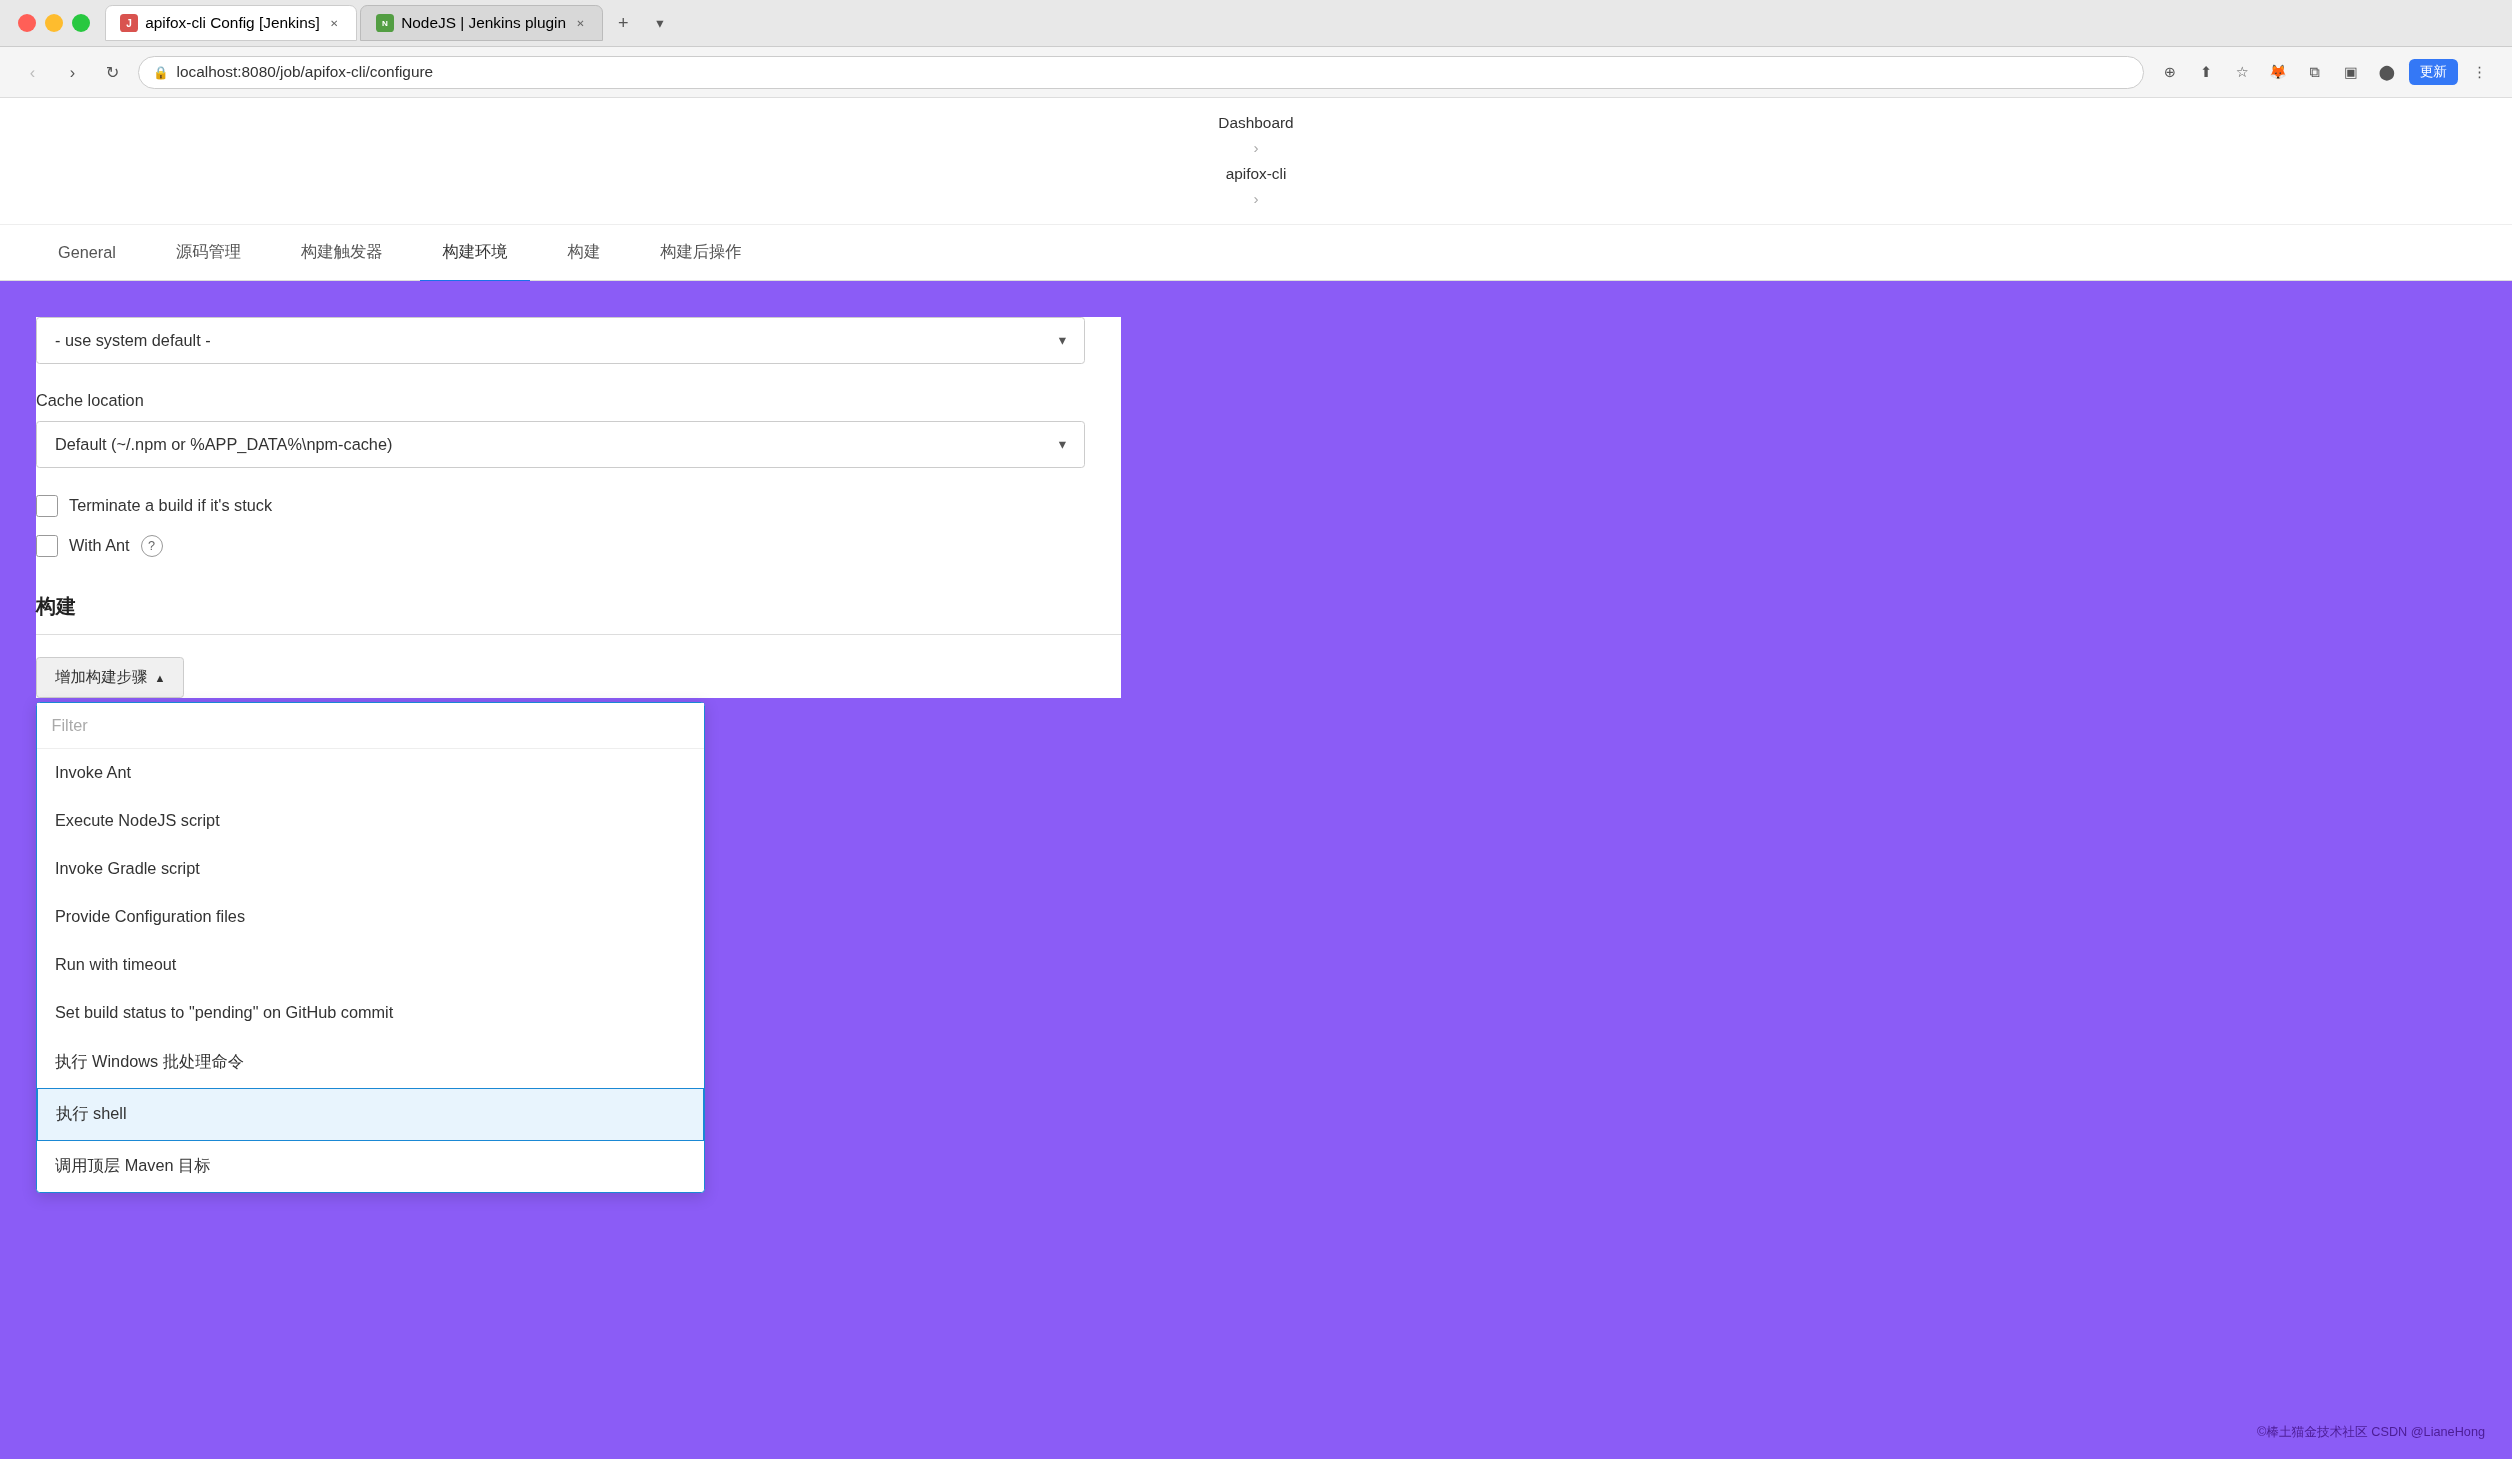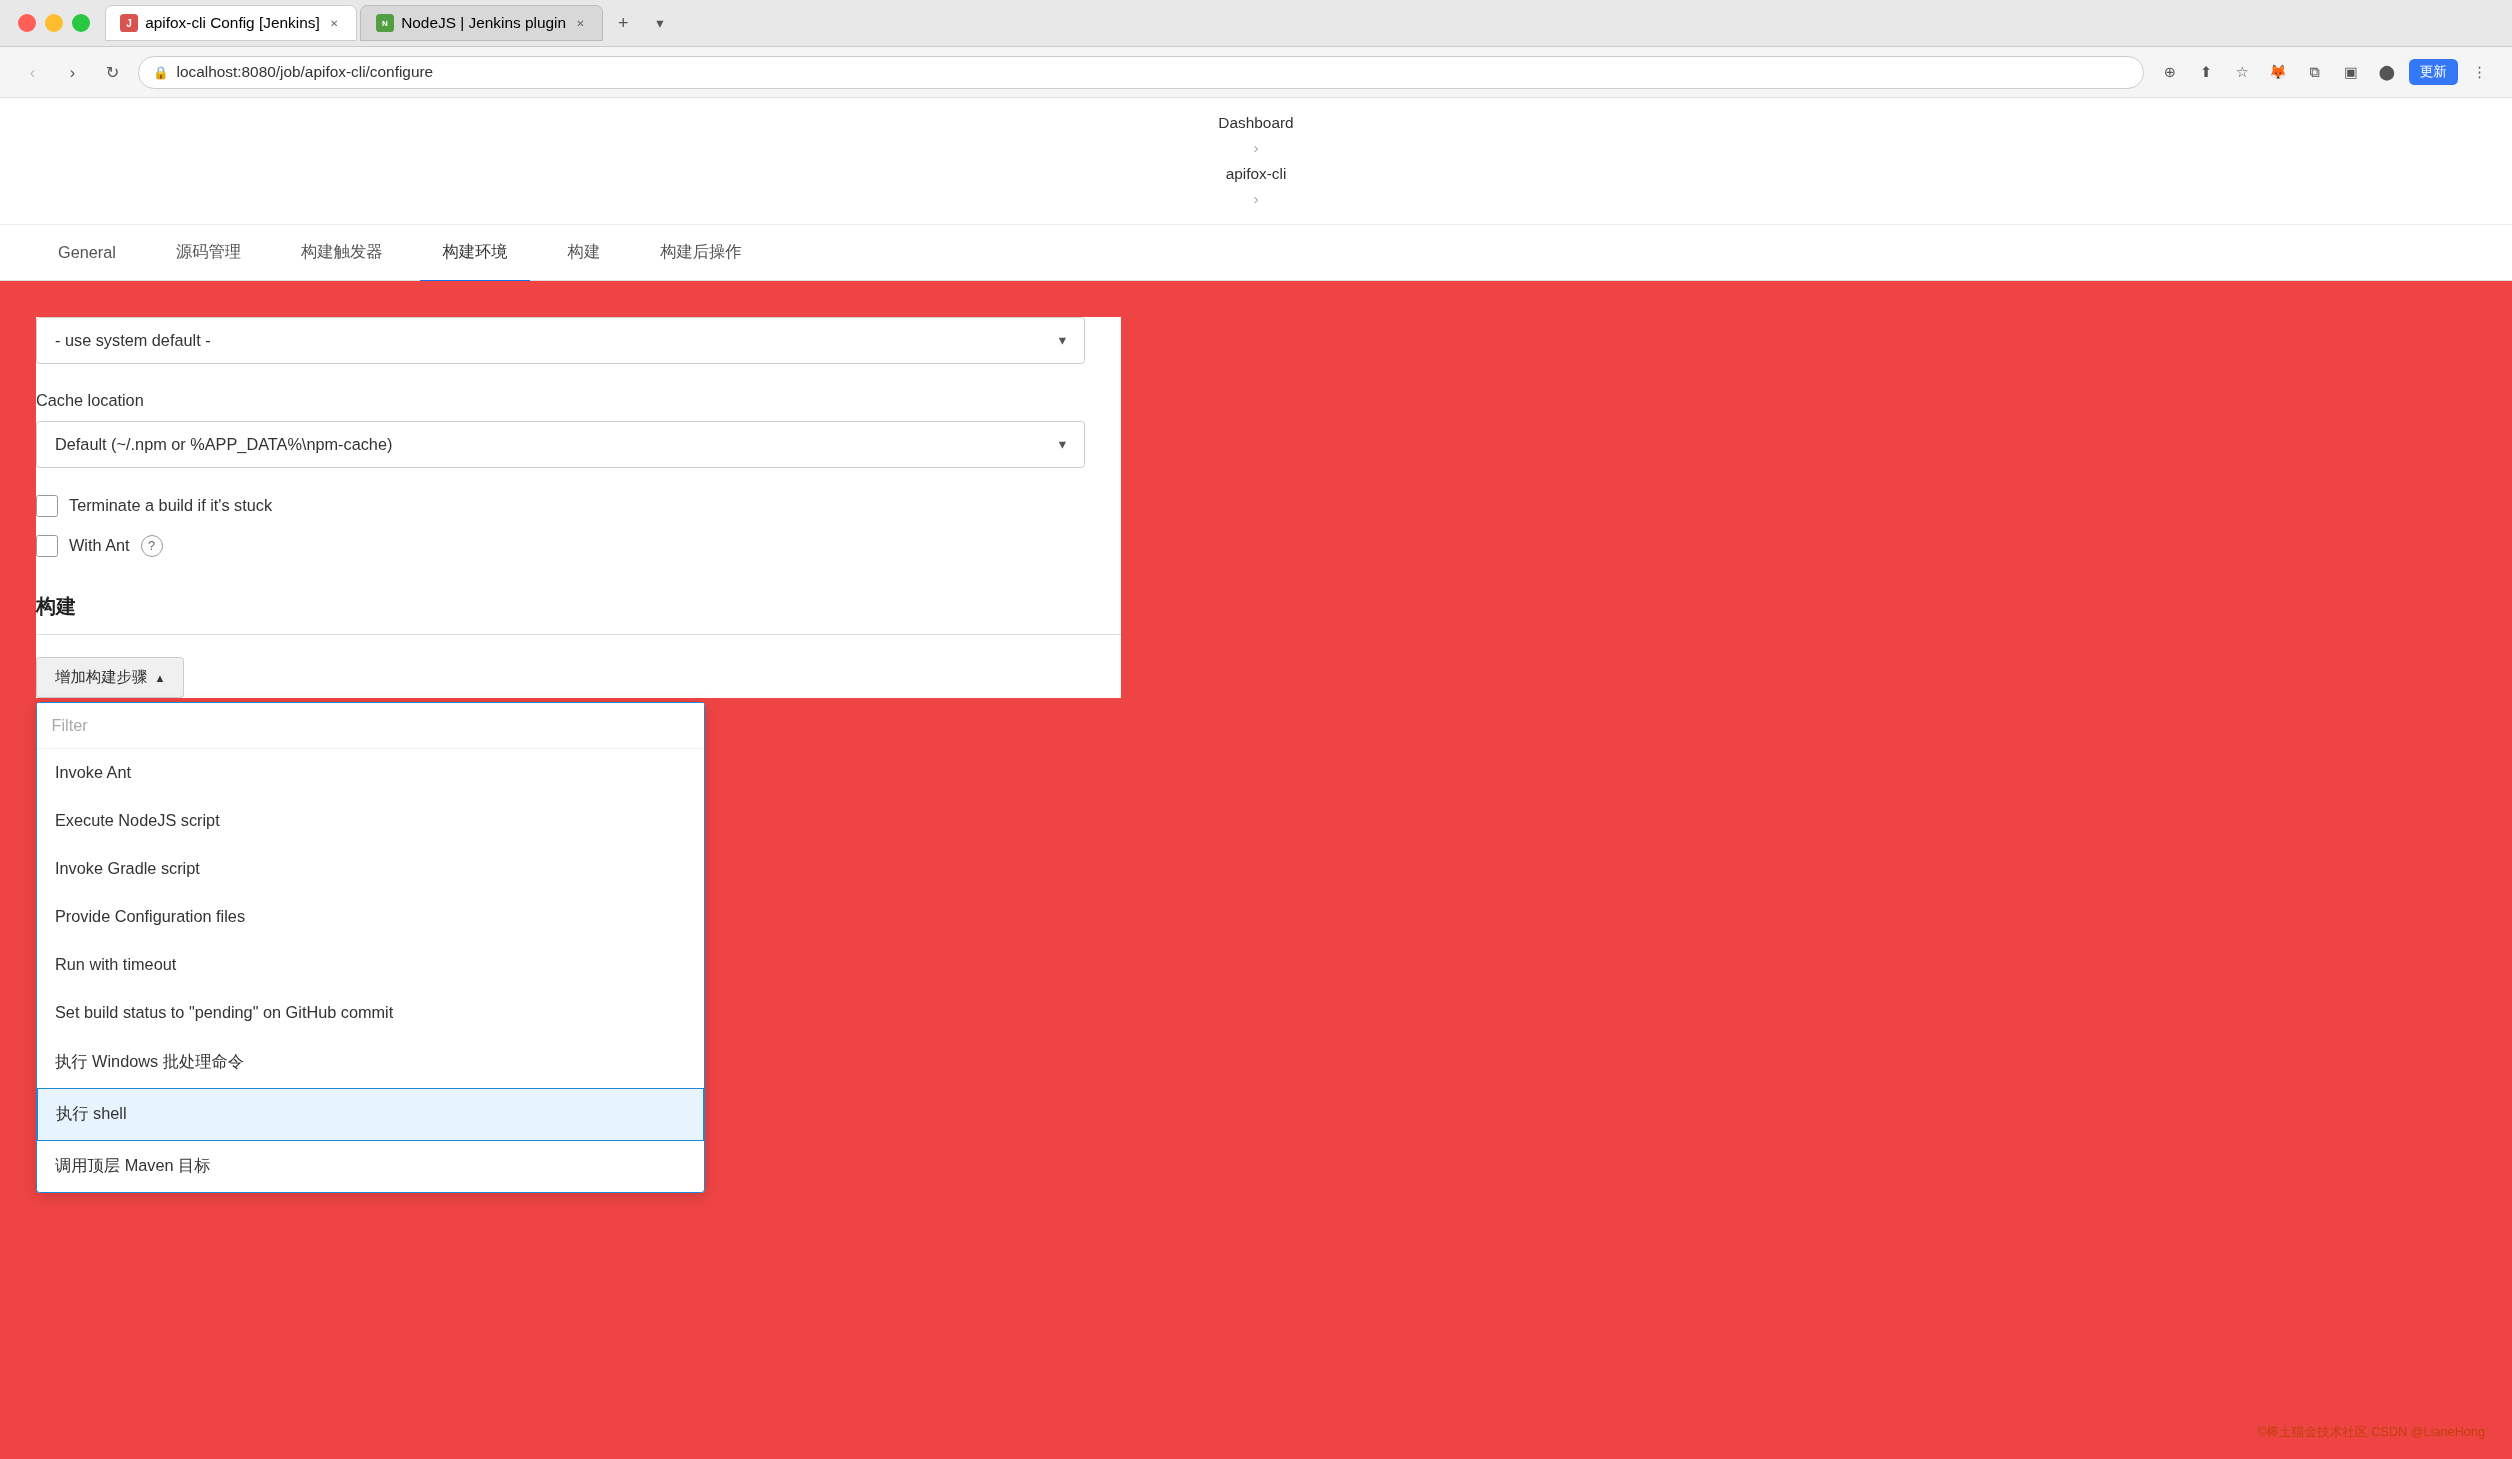--- a/index.html
+++ b/index.html
@@ -212,21 +212,21 @@
       color: #333;
       border-bottom: 2.7px solid #1a73e8;
       font-weight: 500;
     }
 
     
     .content-area {
       flex: 1;
       overflow-y: auto;
       padding: 36px;
-      background: #ef4444;
+      background: #8b5cf6;
     }
 
     
     .form-section {
       background: #fff;
       max-width: 1085px;
     }
 
     .select-wrapper {
       position: relative;
@@ -353,21 +353,21 @@
       background: #e8f4fd;
       border: 1.8px solid #1a88d4;
     }
 
     
     .watermark {
       position: fixed;
       bottom: 18px;
       right: 27px;
       font-size: 12.7px;
-      color: #c2410c;
+      color: #4c1d95;
       text-align: center;
     }
   </style>
 </head>
 <body>
 
 <div class="window">
 
   <div class="titlebar">
     <div class="traffic-lights">

